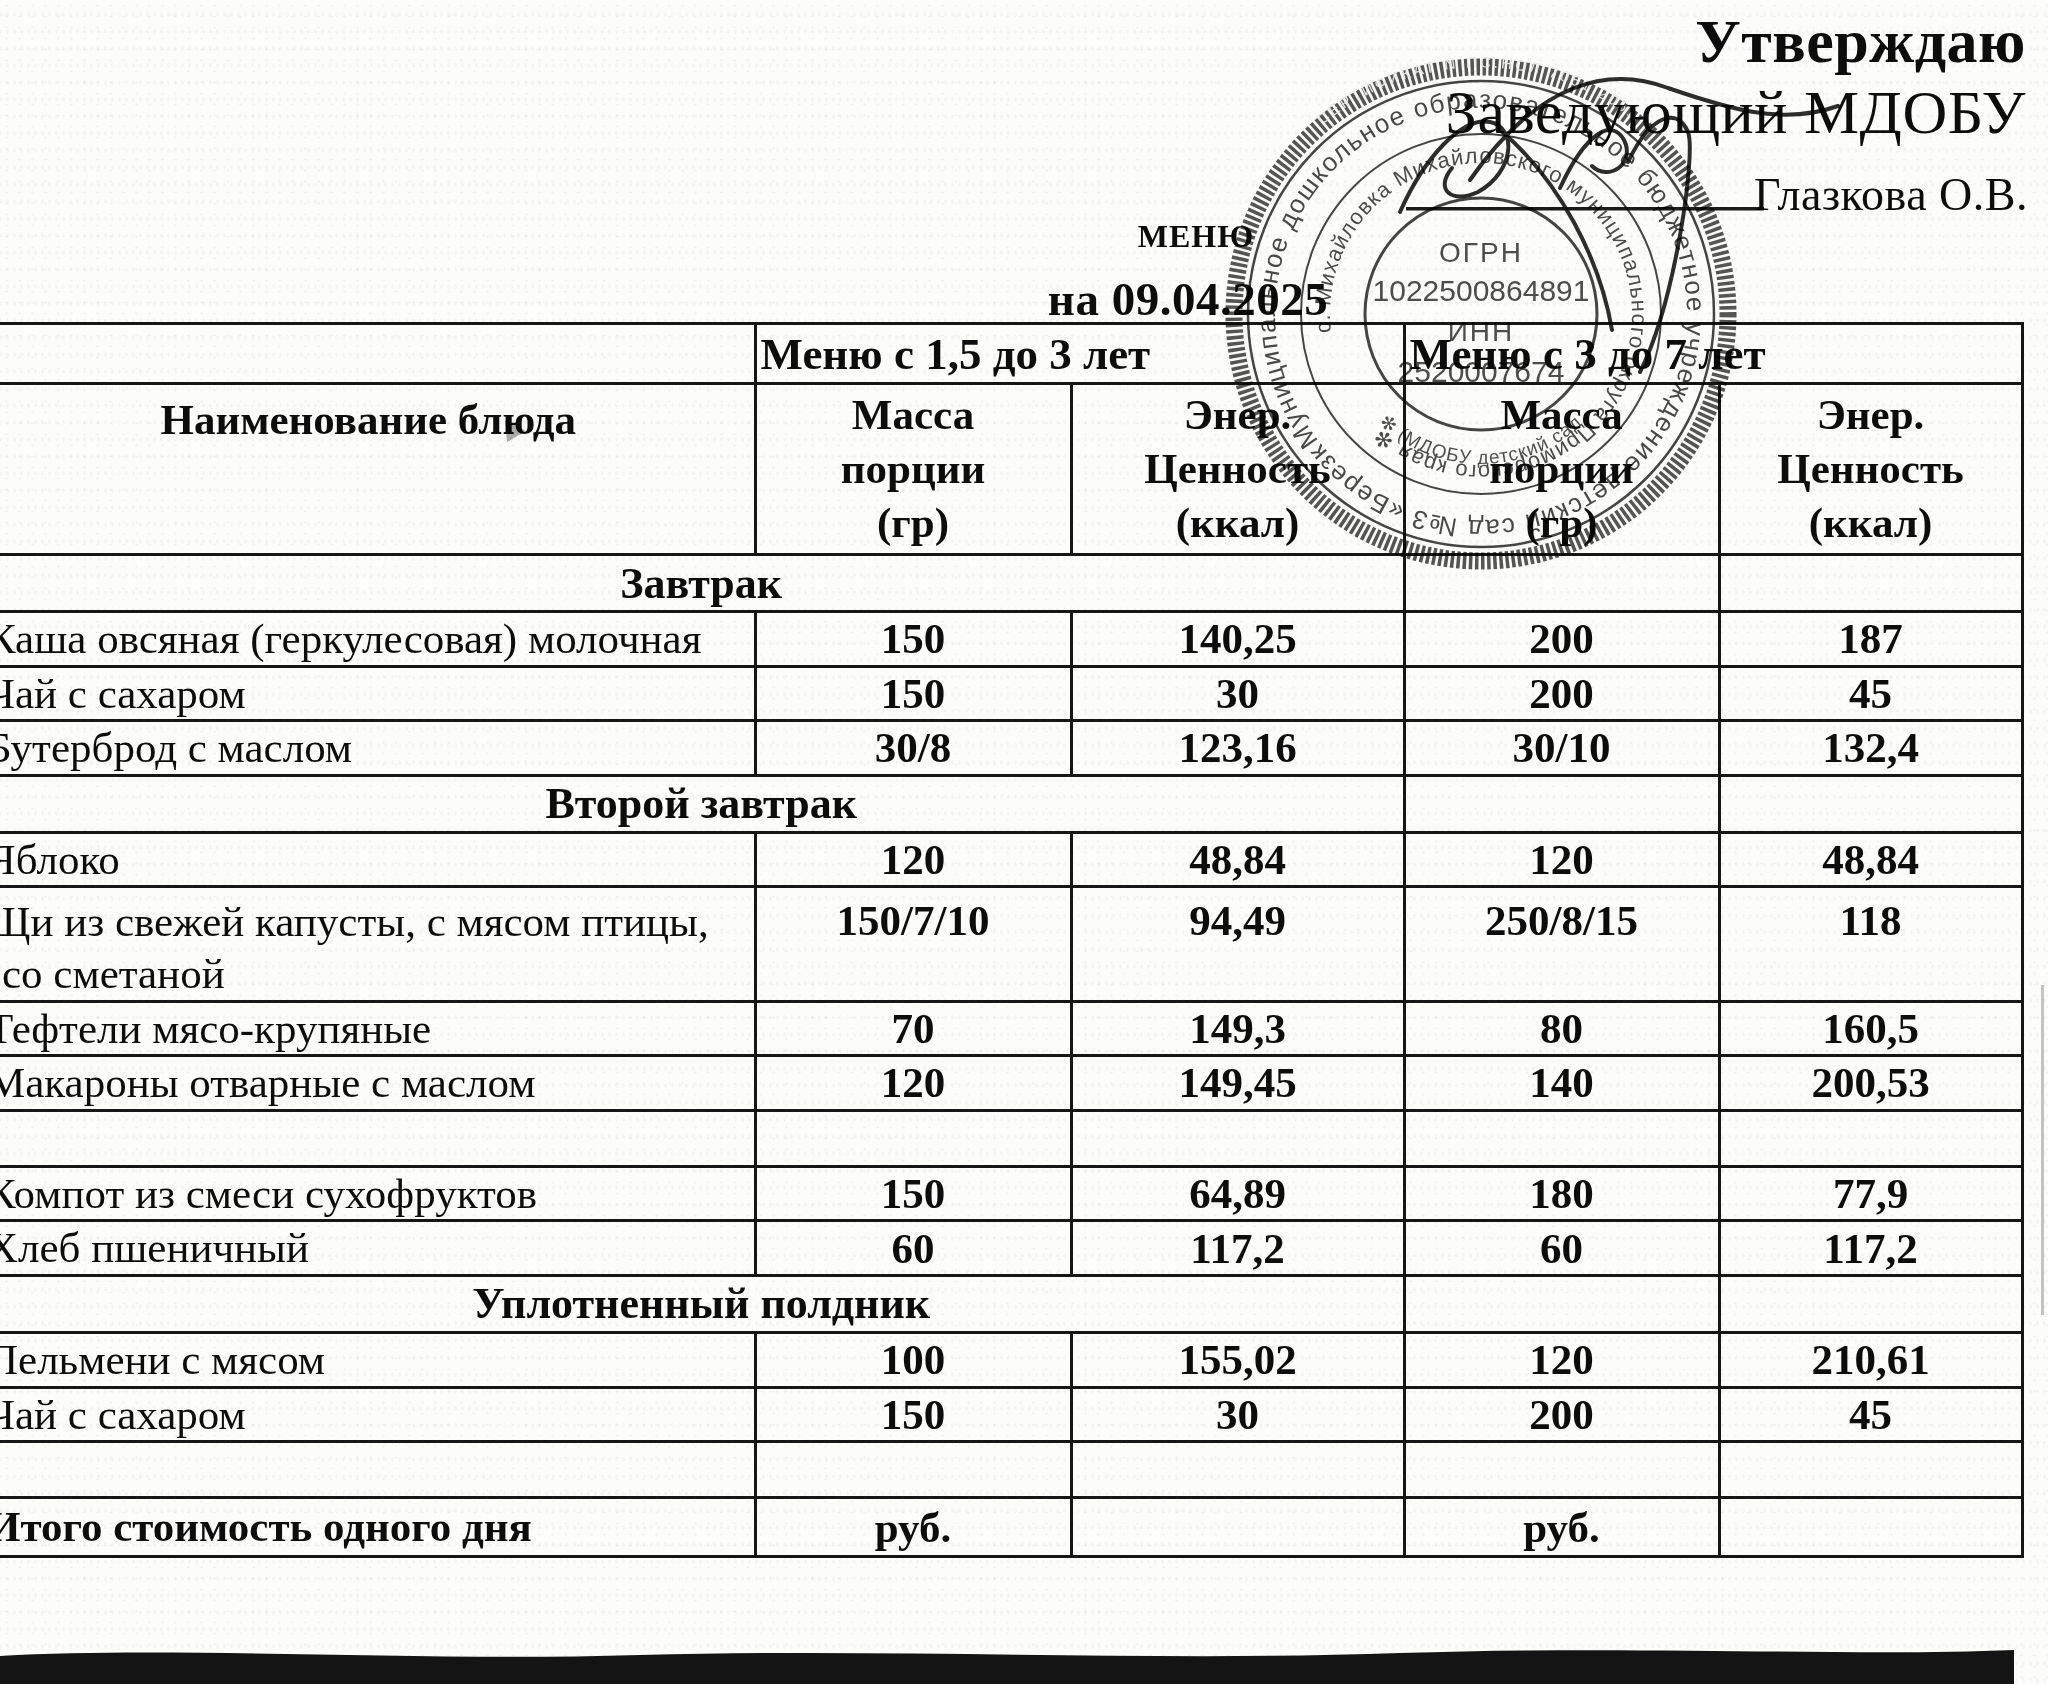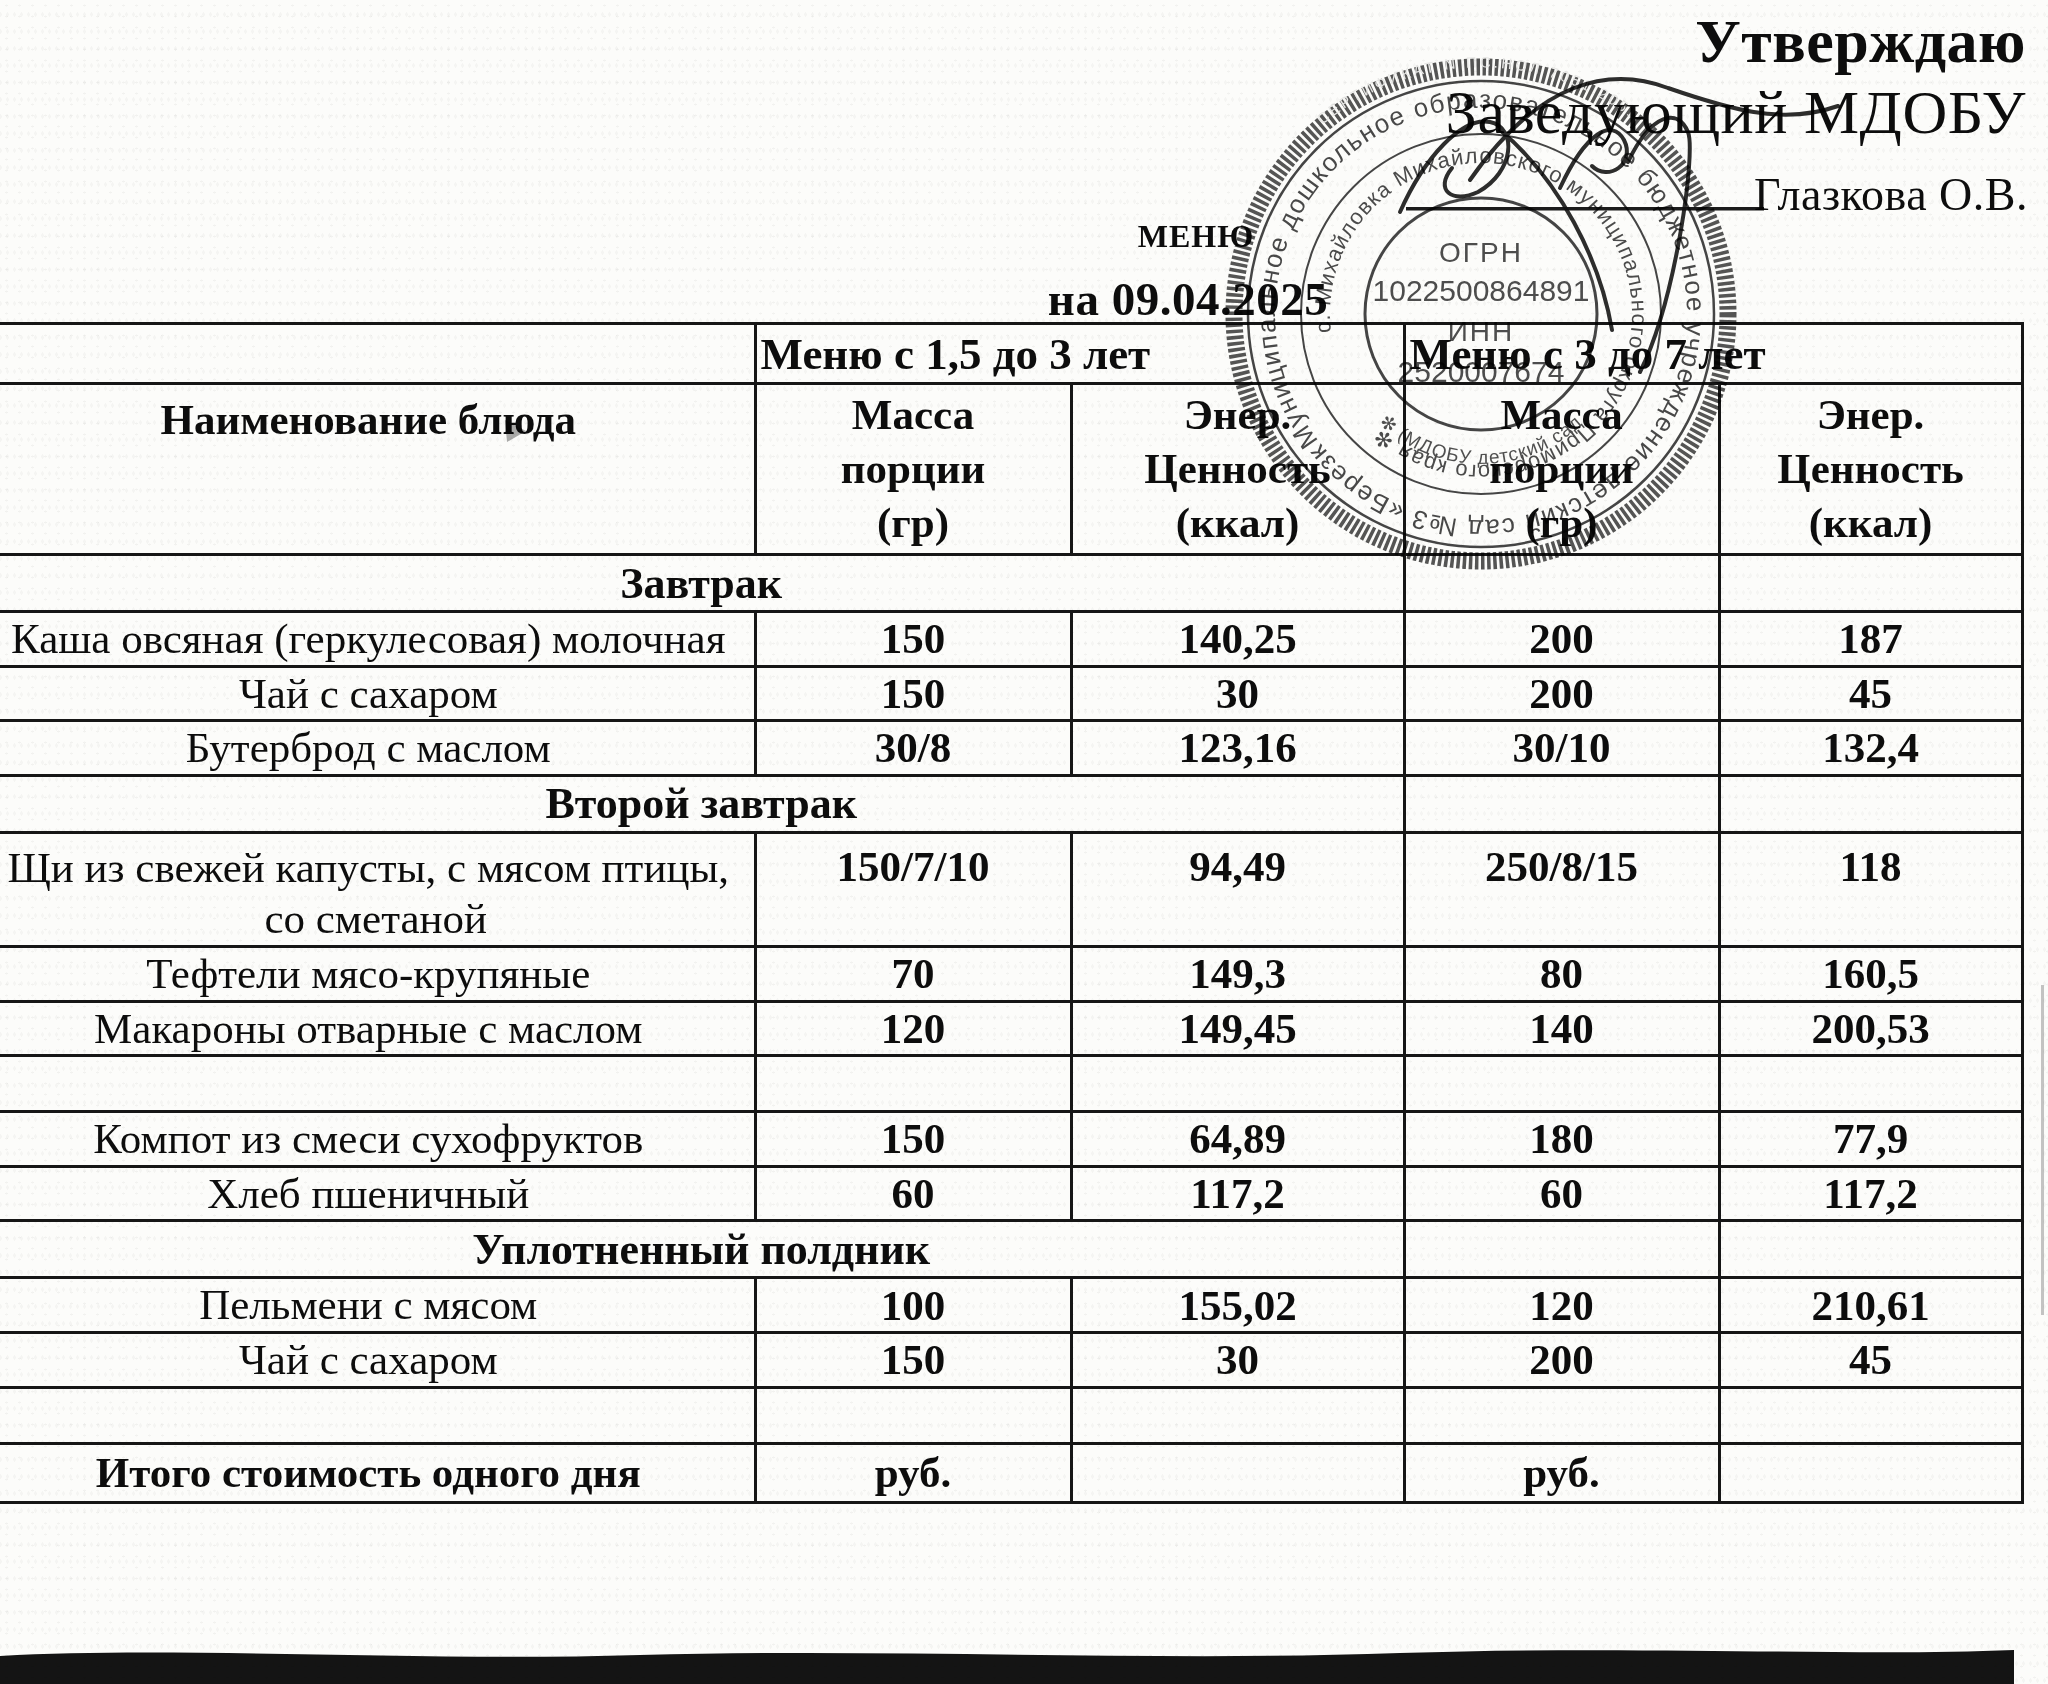--- a/index.html
+++ b/index.html
@@ -37,21 +37,21 @@
   td{
     border:3px solid #161616;
     font-size:43px;padding:0 4px;vertical-align:middle;
     overflow:visible;
   }
   td:first-child{border-left:none;}
   tr.r-group td{height:57px;font-weight:700;font-size:45px;text-align:left;}
   tr.r-colhead td{height:160px;font-weight:700;font-size:43px;text-align:center;
     line-height:1.26;white-space:pre-line;}
   tr.r-colhead td.c-name{vertical-align:top;padding-top:8px;margin-left:11px;}
-  .c-name{text-align:center;padding-left:2px;text-indent:-15px;white-space:pre-line;line-height:1.2;}
+  .c-name{text-align:left;padding-left:2px;text-indent:-15px;white-space:pre-line;line-height:1.2;}
   .c-val{text-align:center;font-weight:700;}
   .c-section{font-weight:700;font-size:44px;text-align:center;}
   tr.r-dish td{height:50px;}
   tr.r-section td{height:54px;}
   tr.r-empty td{height:53px;}
   tr.r-total td{height:56px;}
   tr.r-total .c-name{font-weight:700;}
   tr.r-tall td{vertical-align:top;padding-top:8px;}
   
   .stamp{
@@ -132,20 +132,27 @@
           <td class="c-val">30/8</td>
           <td class="c-val">123,16</td>
           <td class="c-val">30/10</td>
           <td class="c-val">132,4</td>
         </tr>
         <tr class="r-section">
           <td class="c-section" colspan="3">Второй завтрак</td>
           <td class="c-val"></td>
           <td class="c-val"></td>
         </tr>
+        <tr class="r-dish">
+          <td class="c-name">Яблоко</td>
+          <td class="c-val">120</td>
+          <td class="c-val">48,84</td>
+          <td class="c-val">120</td>
+          <td class="c-val">48,84</td>
+        </tr>
         <tr class="r-dish r-tall">
           <td class="c-name">Щи из свежей капусты, с мясом птицы,
 со сметаной</td>
           <td class="c-val">150/7/10</td>
           <td class="c-val">94,49</td>
           <td class="c-val">250/8/15</td>
           <td class="c-val">118</td>
         </tr>
         <tr class="r-dish">
           <td class="c-name">Тефтели мясо-крупяные</td>

